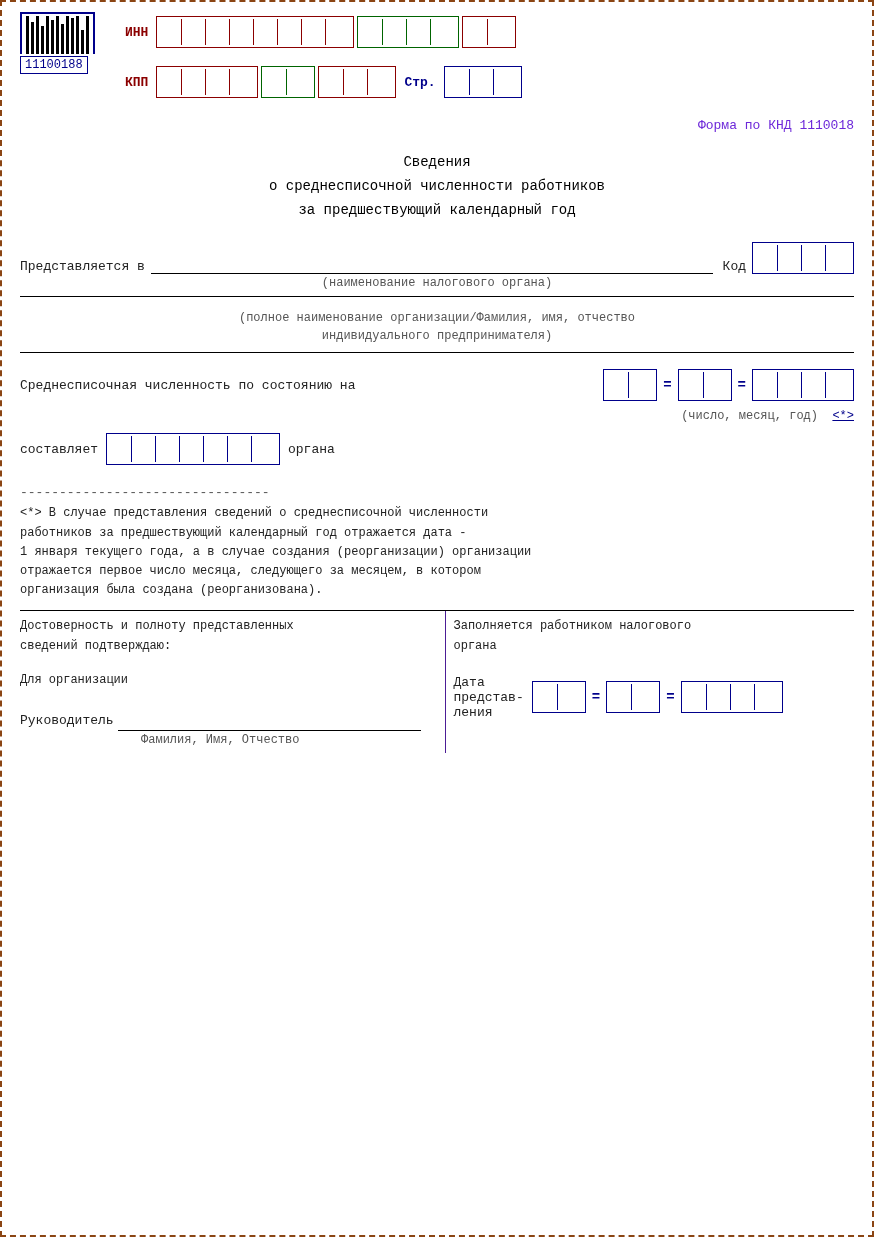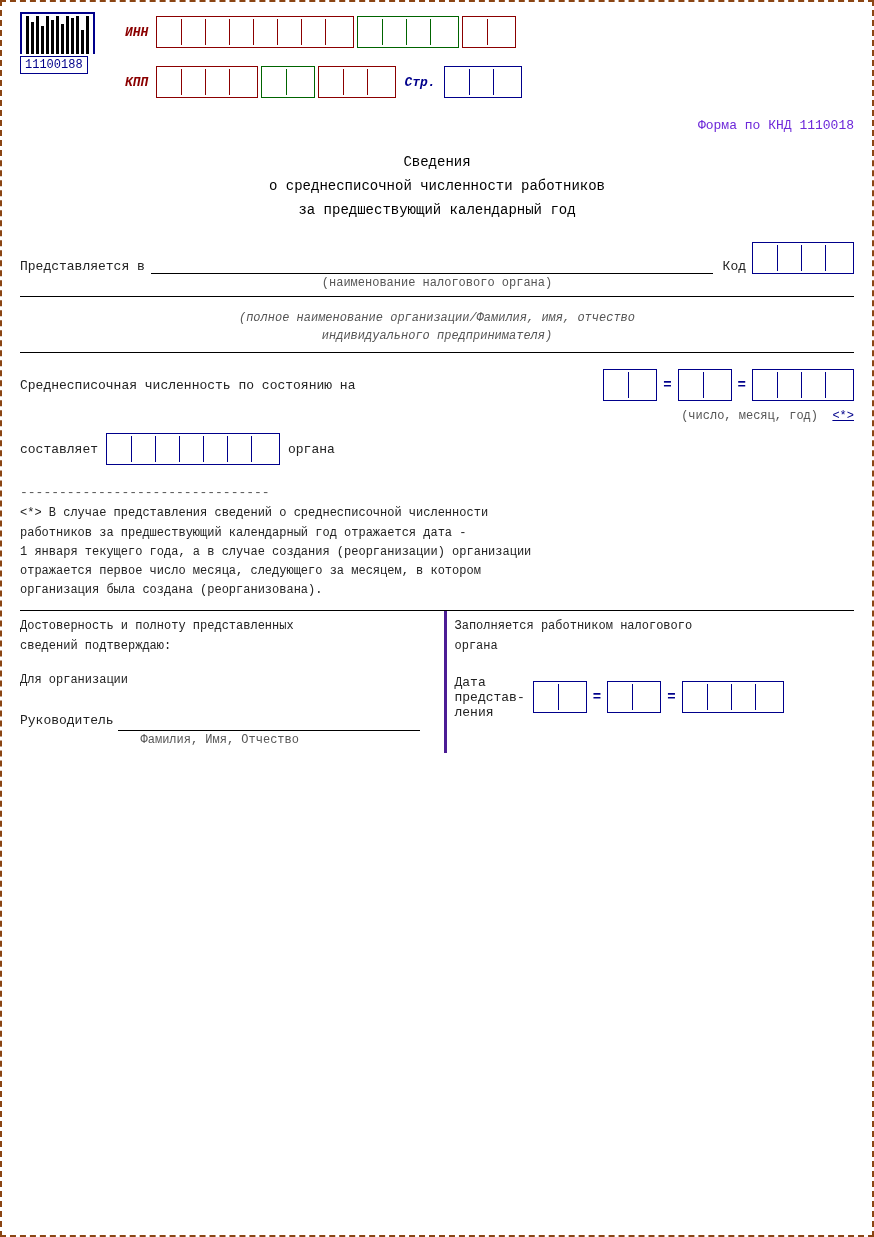--- a/index.html
+++ b/index.html
@@ -147,21 +147,20 @@
       border-top: 1px solid #000;
       margin: 6px 0;
     }
 
     
     .org-name-area {
       border-bottom: 1px solid #000;
       min-height: 50px;
       margin-bottom: 6px;
       padding: 4px 0;
-      font-style: italic;
     }
     .org-name-sub {
       text-align: center;
       font-size: 12px;
       font-family: 'Courier New', monospace;
       color: #555;
       margin-top: 4px;
     }
 
     
@@ -229,21 +228,21 @@
 
     
     .bottom-section {
       border-top: 1px solid #000;
       display: flex;
       gap: 0;
       margin-top: 10px;
     }
     .bottom-left {
       flex: 1;
-      border-right: 3px solid #4c1d95;
+      border-right: 1px solid #4c1d95;
       padding: 6px 24px 6px 0;
     }
     .bottom-right {
       flex: 1;
       padding: 6px 0 6px 8px;
     }
     .bottom-label {
       font-size: 12px;
       font-family: 'Courier New', monospace;
       line-height: 1.6;
@@ -344,21 +343,21 @@
         <div class="bar" style="height:30px"></div>
         <div class="bar" style="height:38px"></div>
         <div class="bar" style="height:36px"></div>
         <div class="bar" style="height:38px"></div>
         <div class="bar" style="height:24px"></div>
         <div class="bar" style="height:38px"></div>
       </div>
       <div class="barcode-number">11100188</div>
     </div>
 
-    <div style="display:flex; flex-direction:column; gap:8px; margin-top:0;font-style:italic;">
+    <div style="display:flex; flex-direction:column; gap:8px; margin-top:0;">
 
       <div class="inn-section">
         <span class="field-label">ИНН</span>
 
         <div class="inn-cells">
           <div class="cell-block" style="border-color:#8B0000;">
             <div class="cell" style="border-color:#8B0000;"></div>
             <div class="cell" style="border-color:#8B0000;"></div>
             <div class="cell" style="border-color:#8B0000;"></div>
             <div class="cell" style="border-color:#8B0000;"></div>

